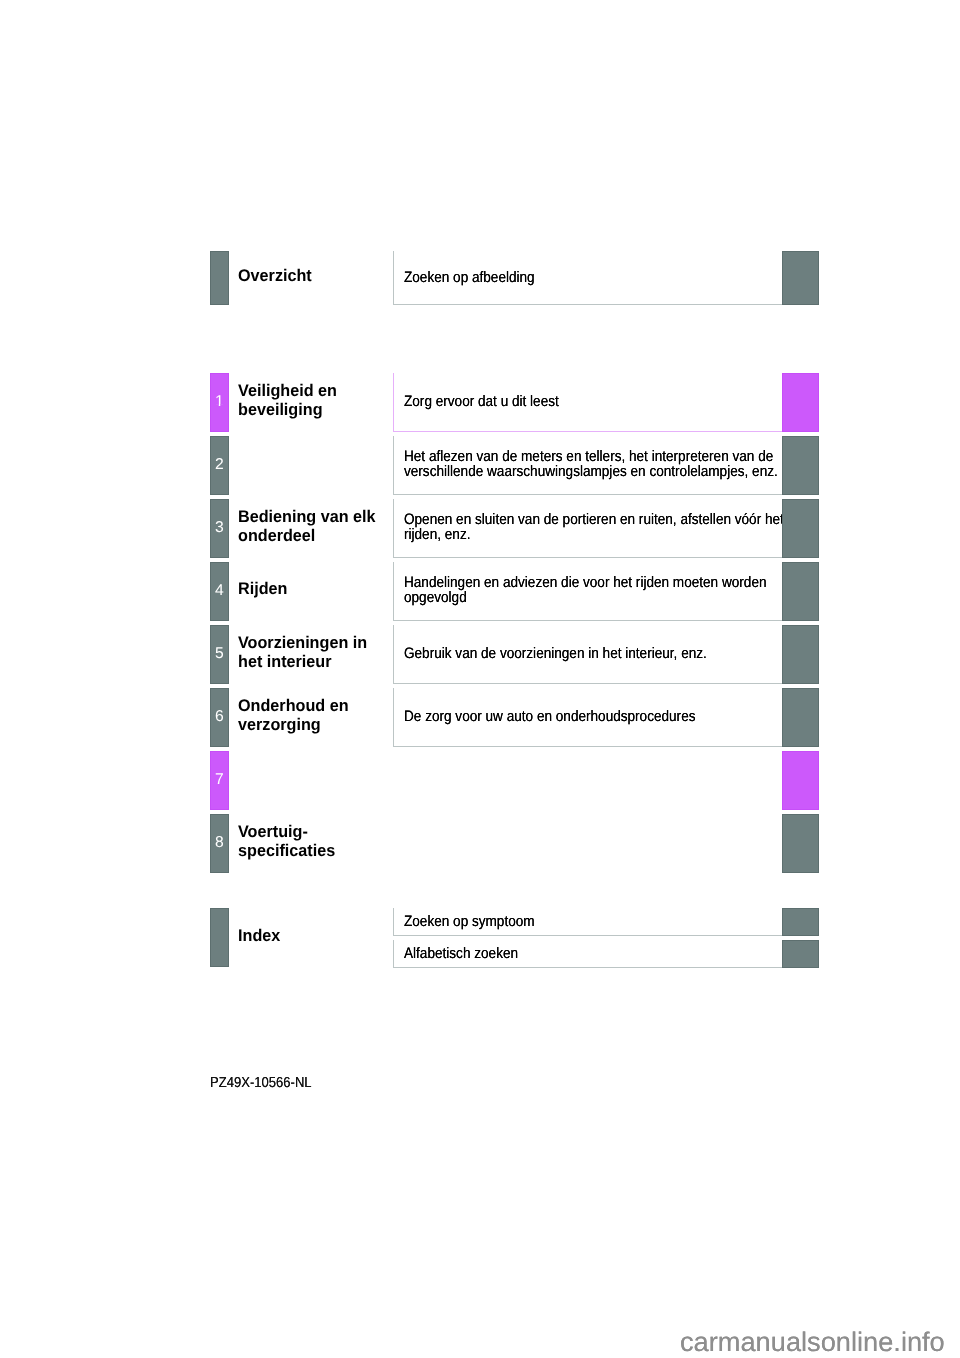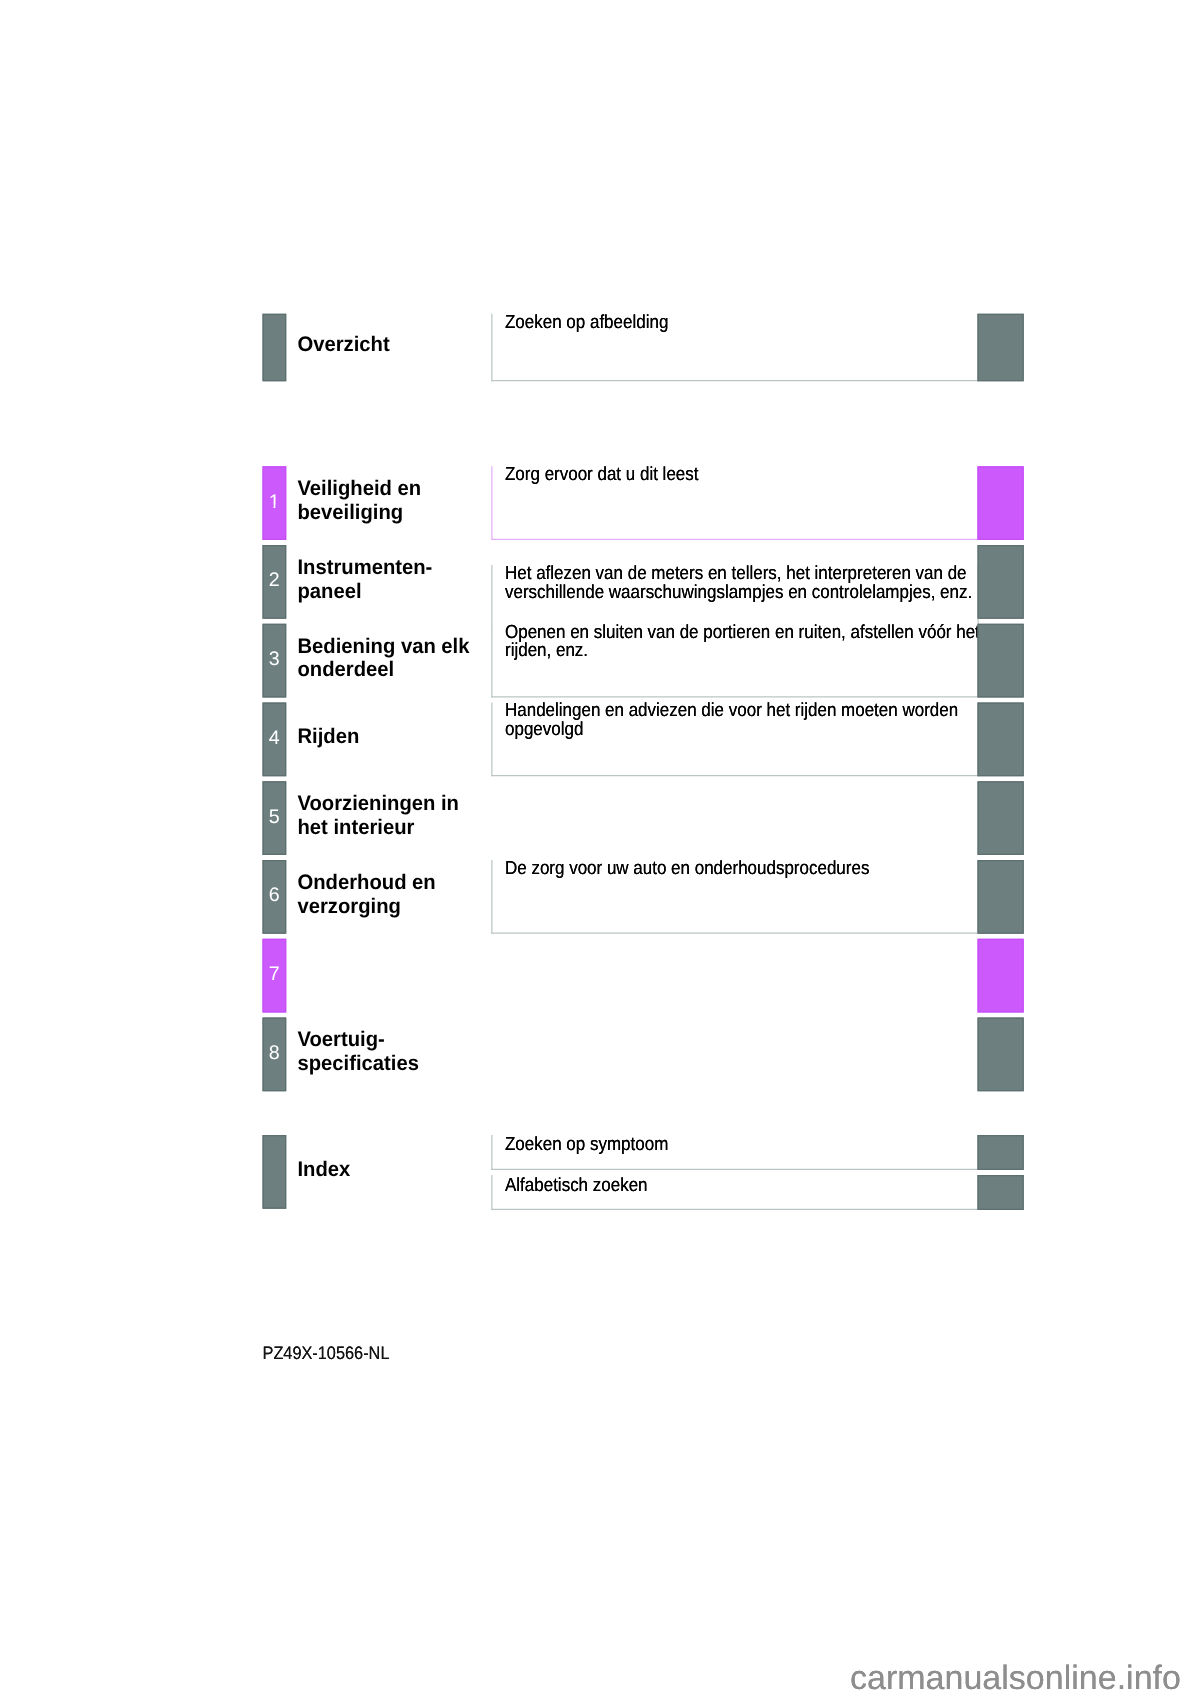--- a/index.html
+++ b/index.html
@@ -25,21 +25,21 @@
   .title{position:absolute;left:28.0px;top:0;width:150px;
          display:flex;align-items:center;}
   .title .lines{line-height:19.3px;font-size:0;}
   .title .t{font-weight:bold;font-size:16.9px;line-height:19.3px;vertical-align:top;
             color:#000000;white-space:nowrap;display:inline-block;
             transform:scaleX(0.958);transform-origin:left center;
             position:relative;top:-2.2px;}
 
   .box{position:absolute;left:182.8px;width:390px;top:0;
        border:1px solid #bcc5c5;border-top:0;background:#ffffff;
-       box-sizing:border-box;display:flex;}
+       box-sizing:border-box;display:flex;align-items:center;}
   .box .lines{line-height:14.85px;font-size:0;}
   .box .p{font-size:15.1px;line-height:14.85px;color:#000000;vertical-align:top;
           text-shadow:0 0 0.3px #000000;
           white-space:nowrap;display:inline-block;
           transform:scaleX(0.9);transform-origin:left center;
           margin-left:9.9px;position:relative;top:0.5px;}
 
   .endcap{position:absolute;left:571.8px;width:36.8px;top:0;box-sizing:border-box;}
 
   .footer{position:absolute;left:210.2px;top:1074.8px;
@@ -77,24 +77,21 @@
         </div>
         <div class="box" style="top:0px;height:59.2px;border-color:#e6b0fa">
           <div class="lines" style="position:relative;top:0px"><span class="p">Zorg ervoor dat u dit leest</span></div>
         </div>
         <div class="endcap" style="top:0px;height:59.2px;background:#cc59fb;border:1px solid #c64ef7"></div>
       </div>
       <div class="row" style="top: 435.7px; height: 59.2px;">
         <div class="tab" style="height:59.2px;background:#6d7f7f;border:1px solid #5d6f6f">
           <span class="num" style="top:20.200000000000003px">2</span>
         </div>
-        <div class="title" style="height:59.2px">
-          <div class="lines"><span class="t">Instrumenten-</span><br><span class="t">paneel</span></div>
-        </div>
-        <div class="box" style="top:16px;height:59.2px;border-color:#bcc5c5">
+        <div class="box" style="top:0px;height:59.2px;border-color:#bcc5c5">
           <div class="lines" style="position:relative;top:0px"><span class="p">Het aflezen van de meters en tellers, het interpreteren van de</span><br><span class="p">verschillende waarschuwingslampjes en controlelampjes, enz.</span></div>
         </div>
         <div class="endcap" style="top:0px;height:59.2px;background:#6d7f7f;border:1px solid #5d6f6f"></div>
       </div>
       <div class="row" style="top: 498.7px; height: 59.2px;">
         <div class="tab" style="height:59.2px;background:#6d7f7f;border:1px solid #5d6f6f">
           <span class="num" style="top:20.200000000000003px">3</span>
         </div>
         <div class="title" style="height:59.2px">
           <div class="lines"><span class="t">Bediening van elk</span><br><span class="t">onderdeel</span></div>
@@ -115,20 +112,23 @@
           <div class="lines" style="position:relative;top:0px"><span class="p">Handelingen en adviezen die voor het rijden moeten worden</span><br><span class="p">opgevolgd</span></div>
         </div>
         <div class="endcap" style="top:0px;height:59.2px;background:#6d7f7f;border:1px solid #5d6f6f"></div>
       </div>
       <div class="row" style="top: 624.7px; height: 59.2px;">
         <div class="tab" style="height:59.2px;background:#6d7f7f;border:1px solid #5d6f6f">
           <span class="num" style="top:20.200000000000003px">5</span>
         </div>
         <div class="title" style="height:59.2px">
           <div class="lines"><span class="t">Voorzieningen in</span><br><span class="t">het interieur</span></div>
+        </div>
+        <div class="box" style="top:0px;height:59.2px;border-color:#bcc5c5">
+          <div class="lines" style="position:relative;top:0px"><span class="p">Gebruik van de voorzieningen in het interieur, enz.</span></div>
         </div>
         <div class="endcap" style="top:0px;height:59.2px;background:#6d7f7f;border:1px solid #5d6f6f"></div>
       </div>
       <div class="row" style="top: 687.7px; height: 59.2px;">
         <div class="tab" style="height:59.2px;background:#6d7f7f;border:1px solid #5d6f6f">
           <span class="num" style="top:20.200000000000003px">6</span>
         </div>
         <div class="title" style="height:59.2px">
           <div class="lines"><span class="t">Onderhoud en</span><br><span class="t">verzorging</span></div>
         </div>

